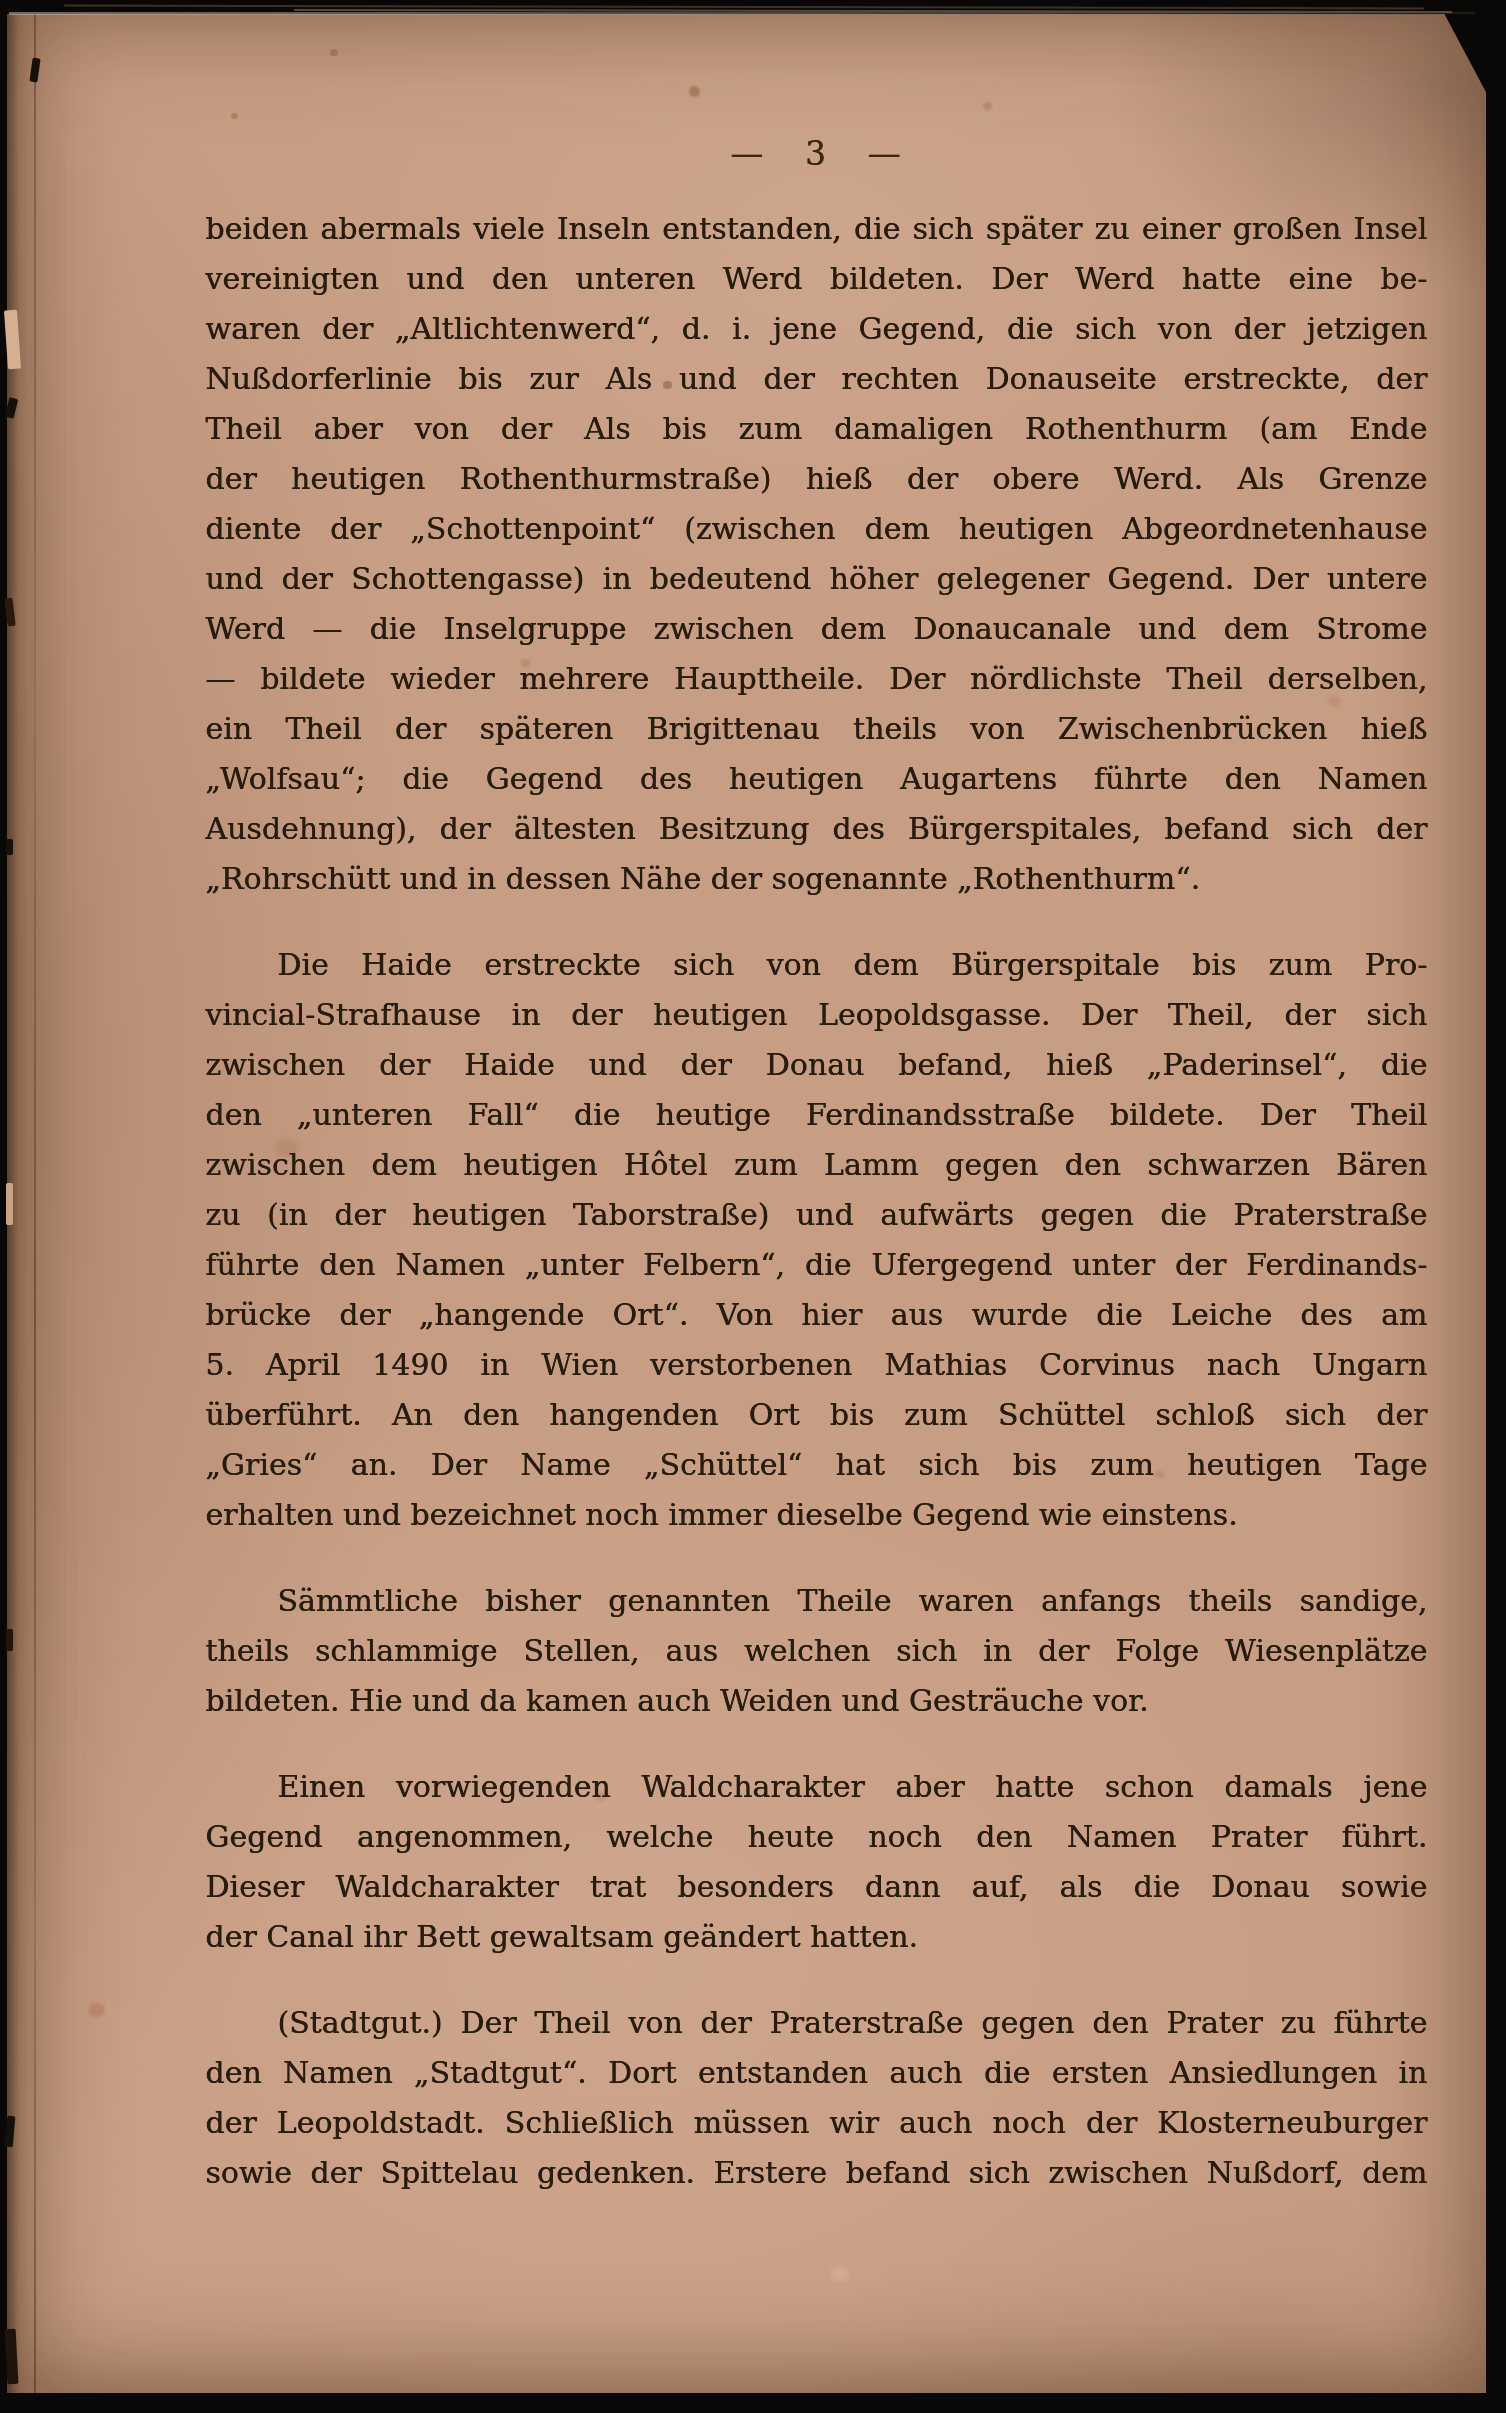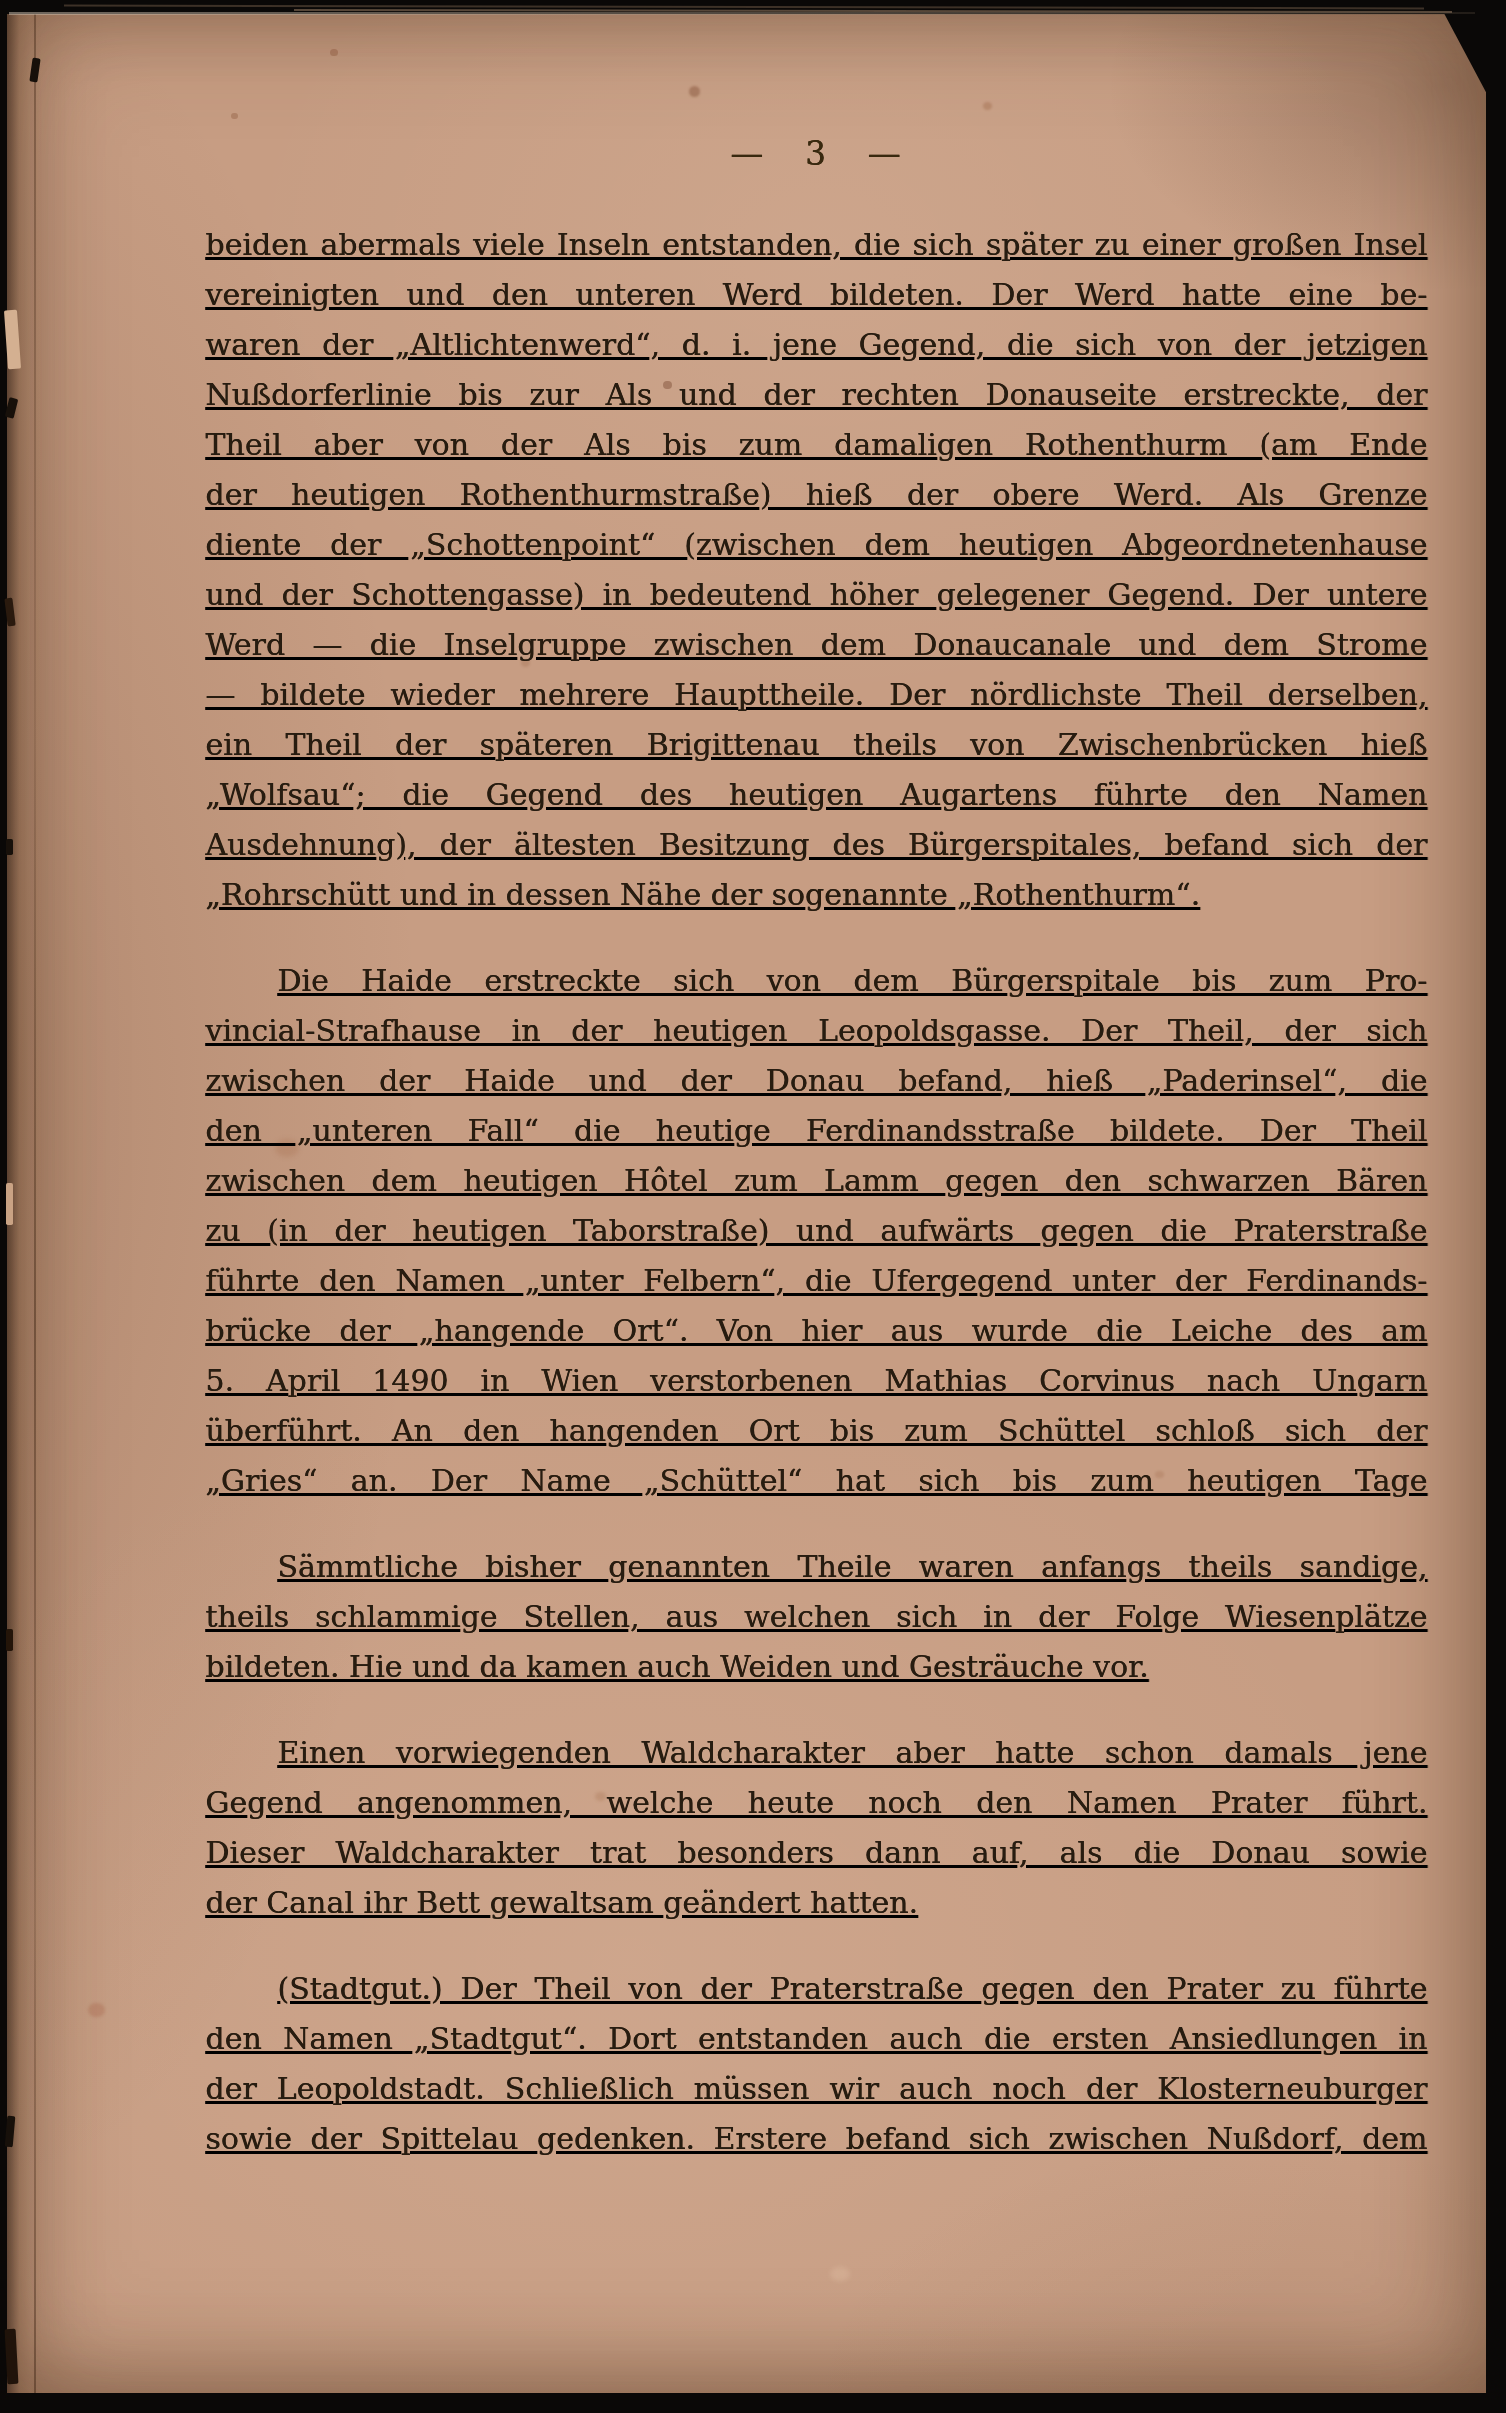--- a/index.html
+++ b/index.html
@@ -60,21 +60,21 @@
   .s11 { left: 514px;  top: 645px;  width: 9.2px; height: 8.3px;  background: rgba(130,66,34,0.18); filter: blur(0.9px);}
   .s12 { left: 1148px; top: 1457px; width: 8.3px;  height: 7.3px;  background: rgba(130,66,34,0.16); filter: blur(0.9px);}
 
   
   .pagenum {
     position: absolute; left: 198px; width: 1222px; top: 120px;
     text-align: center; font-size: 33px; color: #39290f;
     word-spacing: 27.6px; letter-spacing: 1.8px;
     text-shadow: 0.4px 0 0 currentColor;
   }
-  .text-block { position: absolute; left: 198px; top: 206px; width: 1222px; text-decoration: underline; }
+  .text-block { position: absolute; left: 198px; top: 190px; width: 1222px; }
   .tl {
     font-size: 30px; line-height: 50px; color: #271c10;
     text-align: justify; text-align-last: justify; text-justify: inter-word;
     text-shadow: 0.4px 0 0 currentColor;
     white-space: normal; height: 50px; overflow: visible;
   }
   .tl.end { text-align-last: left; }
   .tl.ind { padding-left: 72px; margin-top: 36px; }
 </style>
 </head>
@@ -130,20 +130,21 @@
     <div class="tl">vincial-Strafhause in der heutigen Leopoldsgasse. Der Theil, der sich</div>
     <div class="tl">zwischen der Haide und der Donau befand, hieß „Paderinsel“, die</div>
     <div class="tl">den „unteren Fall“ die heutige Ferdinandsstraße bildete. Der Theil</div>
     <div class="tl">zwischen dem heutigen Hôtel zum Lamm gegen den schwarzen Bären</div>
     <div class="tl">zu (in der heutigen Taborstraße) und aufwärts gegen die Praterstraße</div>
     <div class="tl">führte den Namen „unter Felbern“, die Ufergegend unter der Ferdinands-</div>
     <div class="tl">brücke der „hangende Ort“. Von hier aus wurde die Leiche des am</div>
     <div class="tl">5. April 1490 in Wien verstorbenen Mathias Corvinus nach Ungarn</div>
     <div class="tl">überführt. An den hangenden Ort bis zum Schüttel schloß sich der</div>
     <div class="tl">„Gries“ an. Der Name „Schüttel“ hat sich bis zum heutigen Tage</div>
+    <div class="tl end">erhalten und bezeichnet noch immer dieselbe Gegend wie einstens.</div>
     <div class="tl ind">Sämmtliche bisher genannten Theile waren anfangs theils sandige,</div>
     <div class="tl">theils schlammige Stellen, aus welchen sich in der Folge Wiesenplätze</div>
     <div class="tl end">bildeten. Hie und da kamen auch Weiden und Gesträuche vor.</div>
     <div class="tl ind">Einen vorwiegenden Waldcharakter aber hatte schon damals jene</div>
     <div class="tl">Gegend angenommen, welche heute noch den Namen Prater führt.</div>
     <div class="tl">Dieser Waldcharakter trat besonders dann auf, als die Donau sowie</div>
     <div class="tl end">der Canal ihr Bett gewaltsam geändert hatten.</div>
     <div class="tl ind">(Stadtgut.) Der Theil von der Praterstraße gegen den Prater zu führte</div>
     <div class="tl">den Namen „Stadtgut“. Dort entstanden auch die ersten Ansiedlungen in</div>
     <div class="tl">der Leopoldstadt. Schließlich müssen wir auch noch der Klosterneuburger</div>

